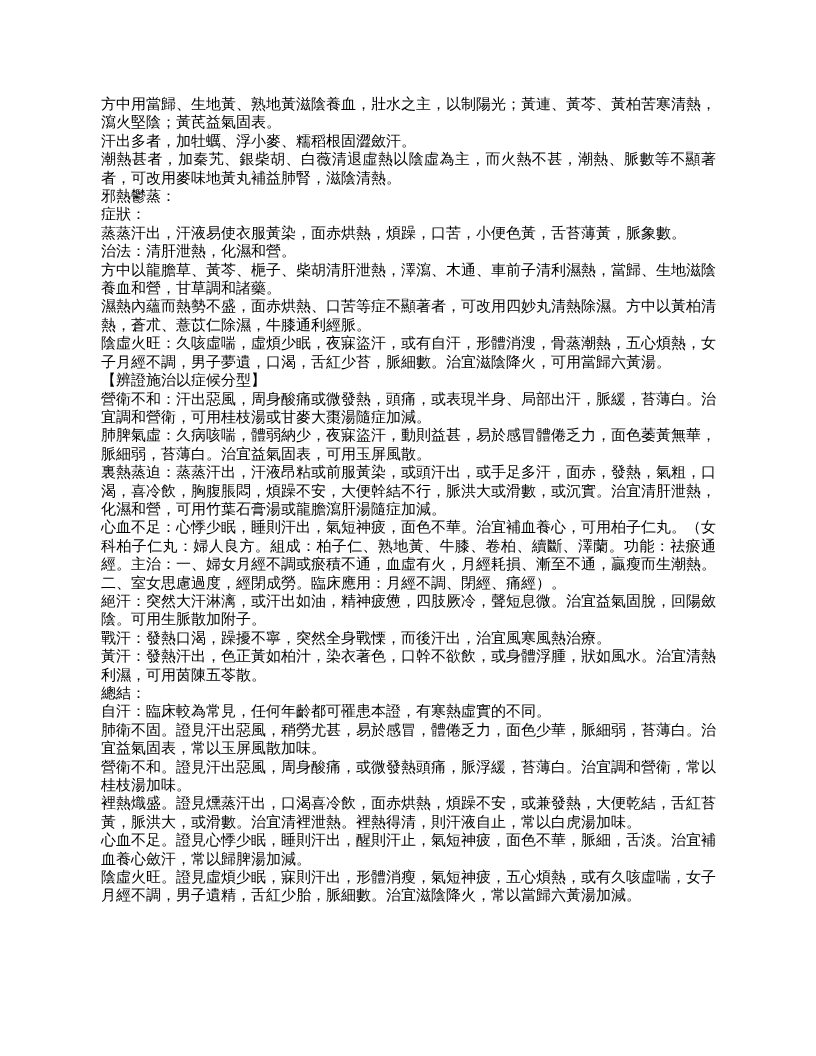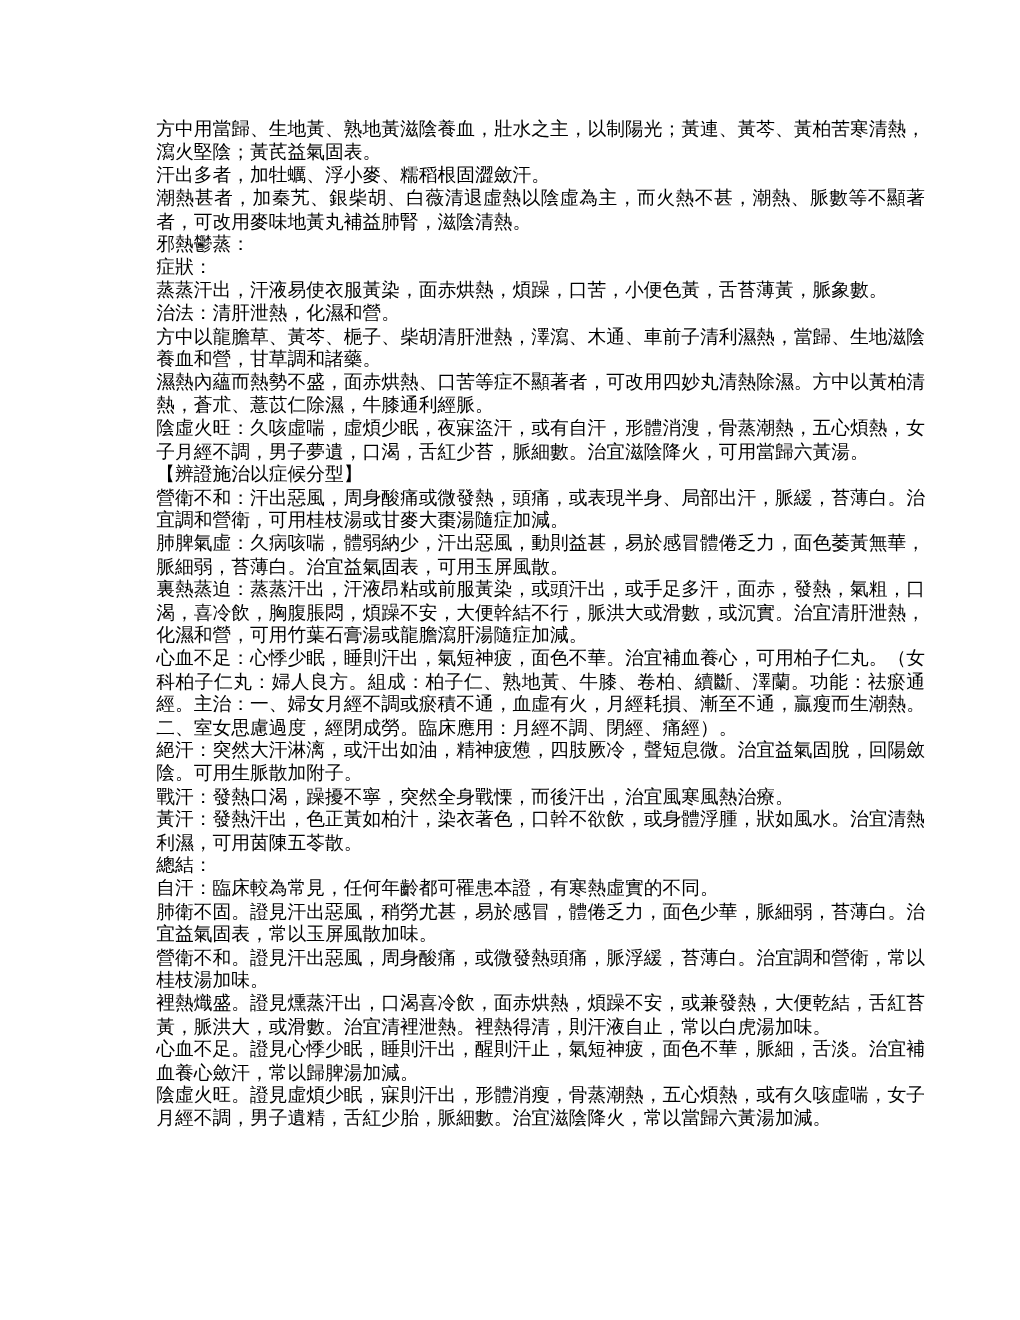--- a/index.html
+++ b/index.html
@@ -21,21 +21,20 @@
     overflow: hidden;
   }
   .doc-text {
     width: 615px;
     color: #000000;
     font-size: 15px;
     line-height: 18.4px;
     text-align: justify;
     text-justify: inter-ideograph;
     letter-spacing: 0;
-    margin-left: 24px;
   }
   .doc-text p {
     margin: 0;
     padding: 0;
     word-break: break-all;
     overflow-wrap: break-word;
   }
 </style>
 </head>
 <body>
@@ -47,27 +46,27 @@
       <p>潮熱甚者，加秦艽、銀柴胡、白薇清退虛熱以陰虛為主，而火熱不甚，潮熱、脈數等不顯著者，可改用麥味地黃丸補益肺腎，滋陰清熱。</p>
       <p>邪熱鬱蒸：</p>
       <p>症狀：</p>
       <p>蒸蒸汗出，汗液易使衣服黃染，面赤烘熱，煩躁，口苦，小便色黃，舌苔薄黃，脈象數。</p>
       <p>治法：清肝泄熱，化濕和營。</p>
       <p>方中以龍膽草、黃芩、梔子、柴胡清肝泄熱，澤瀉、木通、車前子清利濕熱，當歸、生地滋陰養血和營，甘草調和諸藥。</p>
       <p>濕熱內蘊而熱勢不盛，面赤烘熱、口苦等症不顯著者，可改用四妙丸清熱除濕。方中以黃柏清熱，蒼朮、薏苡仁除濕，牛膝通利經脈。</p>
       <p>陰虛火旺：久咳虛喘，虛煩少眠，夜寐盜汗，或有自汗，形體消溲，骨蒸潮熱，五心煩熱，女子月經不調，男子夢遺，口渴，舌紅少苔，脈細數。治宜滋陰降火，可用當歸六黃湯。</p>
       <p>【辨證施治以症候分型】</p>
       <p>營衛不和：汗出惡風，周身酸痛或微發熱，頭痛，或表現半身、局部出汗，脈緩，苔薄白。治宜調和營衛，可用桂枝湯或甘麥大棗湯隨症加減。</p>
-      <p>肺脾氣虛：久病咳喘，體弱納少，汗出惡風，動則益甚，易於感冒體倦乏力，面色萎黃無華，脈細弱，苔薄白。治宜益氣固表，可用玉屏風散。</p>
+      <p>肺脾氣虛：久病咳喘，體弱納少，夜寐盜汗，動則益甚，易於感冒體倦乏力，面色萎黃無華，脈細弱，苔薄白。治宜益氣固表，可用玉屏風散。</p>
       <p>裏熱蒸迫：蒸蒸汗出，汗液昂粘或前服黃染，或頭汗出，或手足多汗，面赤，發熱，氣粗，口渴，喜冷飲，胸腹脹悶，煩躁不安，大便幹結不行，脈洪大或滑數，或沉實。治宜清肝泄熱，化濕和營，可用竹葉石膏湯或龍膽瀉肝湯隨症加減。</p>
       <p>心血不足：心悸少眠，睡則汗出，氣短神疲，面色不華。治宜補血養心，可用柏子仁丸。（女科柏子仁丸：婦人良方。組成：柏子仁、熟地黃、牛膝、卷柏、續斷、澤蘭。功能：祛瘀通經。主治：一、婦女月經不調或瘀積不通，血虛有火，月經耗損、漸至不通，贏瘦而生潮熱。二、室女思慮過度，經閉成勞。臨床應用：月經不調、閉經、痛經）。</p>
       <p>絕汗：突然大汗淋漓，或汗出如油，精神疲憊，四肢厥冷，聲短息微。治宜益氣固脫，回陽斂陰。可用生脈散加附子。</p>
       <p>戰汗：發熱口渴，躁擾不寧，突然全身戰慄，而後汗出，治宜風寒風熱治療。</p>
       <p>黃汗：發熱汗出，色正黃如柏汁，染衣著色，口幹不欲飲，或身體浮腫，狀如風水。治宜清熱利濕，可用茵陳五苓散。</p>
       <p>總結：</p>
       <p>自汗：臨床較為常見，任何年齡都可罹患本證，有寒熱虛實的不同。</p>
       <p>肺衛不固。證見汗出惡風，稍勞尤甚，易於感冒，體倦乏力，面色少華，脈細弱，苔薄白。治宜益氣固表，常以玉屏風散加味。</p>
       <p>營衛不和。證見汗出惡風，周身酸痛，或微發熱頭痛，脈浮緩，苔薄白。治宜調和營衛，常以桂枝湯加味。</p>
       <p>裡熱熾盛。證見燻蒸汗出，口渴喜冷飲，面赤烘熱，煩躁不安，或兼發熱，大便乾結，舌紅苔黃，脈洪大，或滑數。治宜清裡泄熱。裡熱得清，則汗液自止，常以白虎湯加味。</p>
       <p>心血不足。證見心悸少眠，睡則汗出，醒則汗止，氣短神疲，面色不華，脈細，舌淡。治宜補血養心斂汗，常以歸脾湯加減。</p>
-      <p>陰虛火旺。證見虛煩少眠，寐則汗出，形體消瘦，骨蒸潮熱，五心煩熱，或有久咳虛喘，女子月經不調，男子遺精，舌紅少胎，脈細數。治宜滋陰降火，常以當歸六黃湯加減。</p>
+      <p>陰虛火旺。證見虛煩少眠，寐則汗出，形體消瘦，氣短神疲，五心煩熱，或有久咳虛喘，女子月經不調，男子遺精，舌紅少胎，脈細數。治宜滋陰降火，常以當歸六黃湯加減。</p>
     </div>
 </main>
 
 </body></html>

